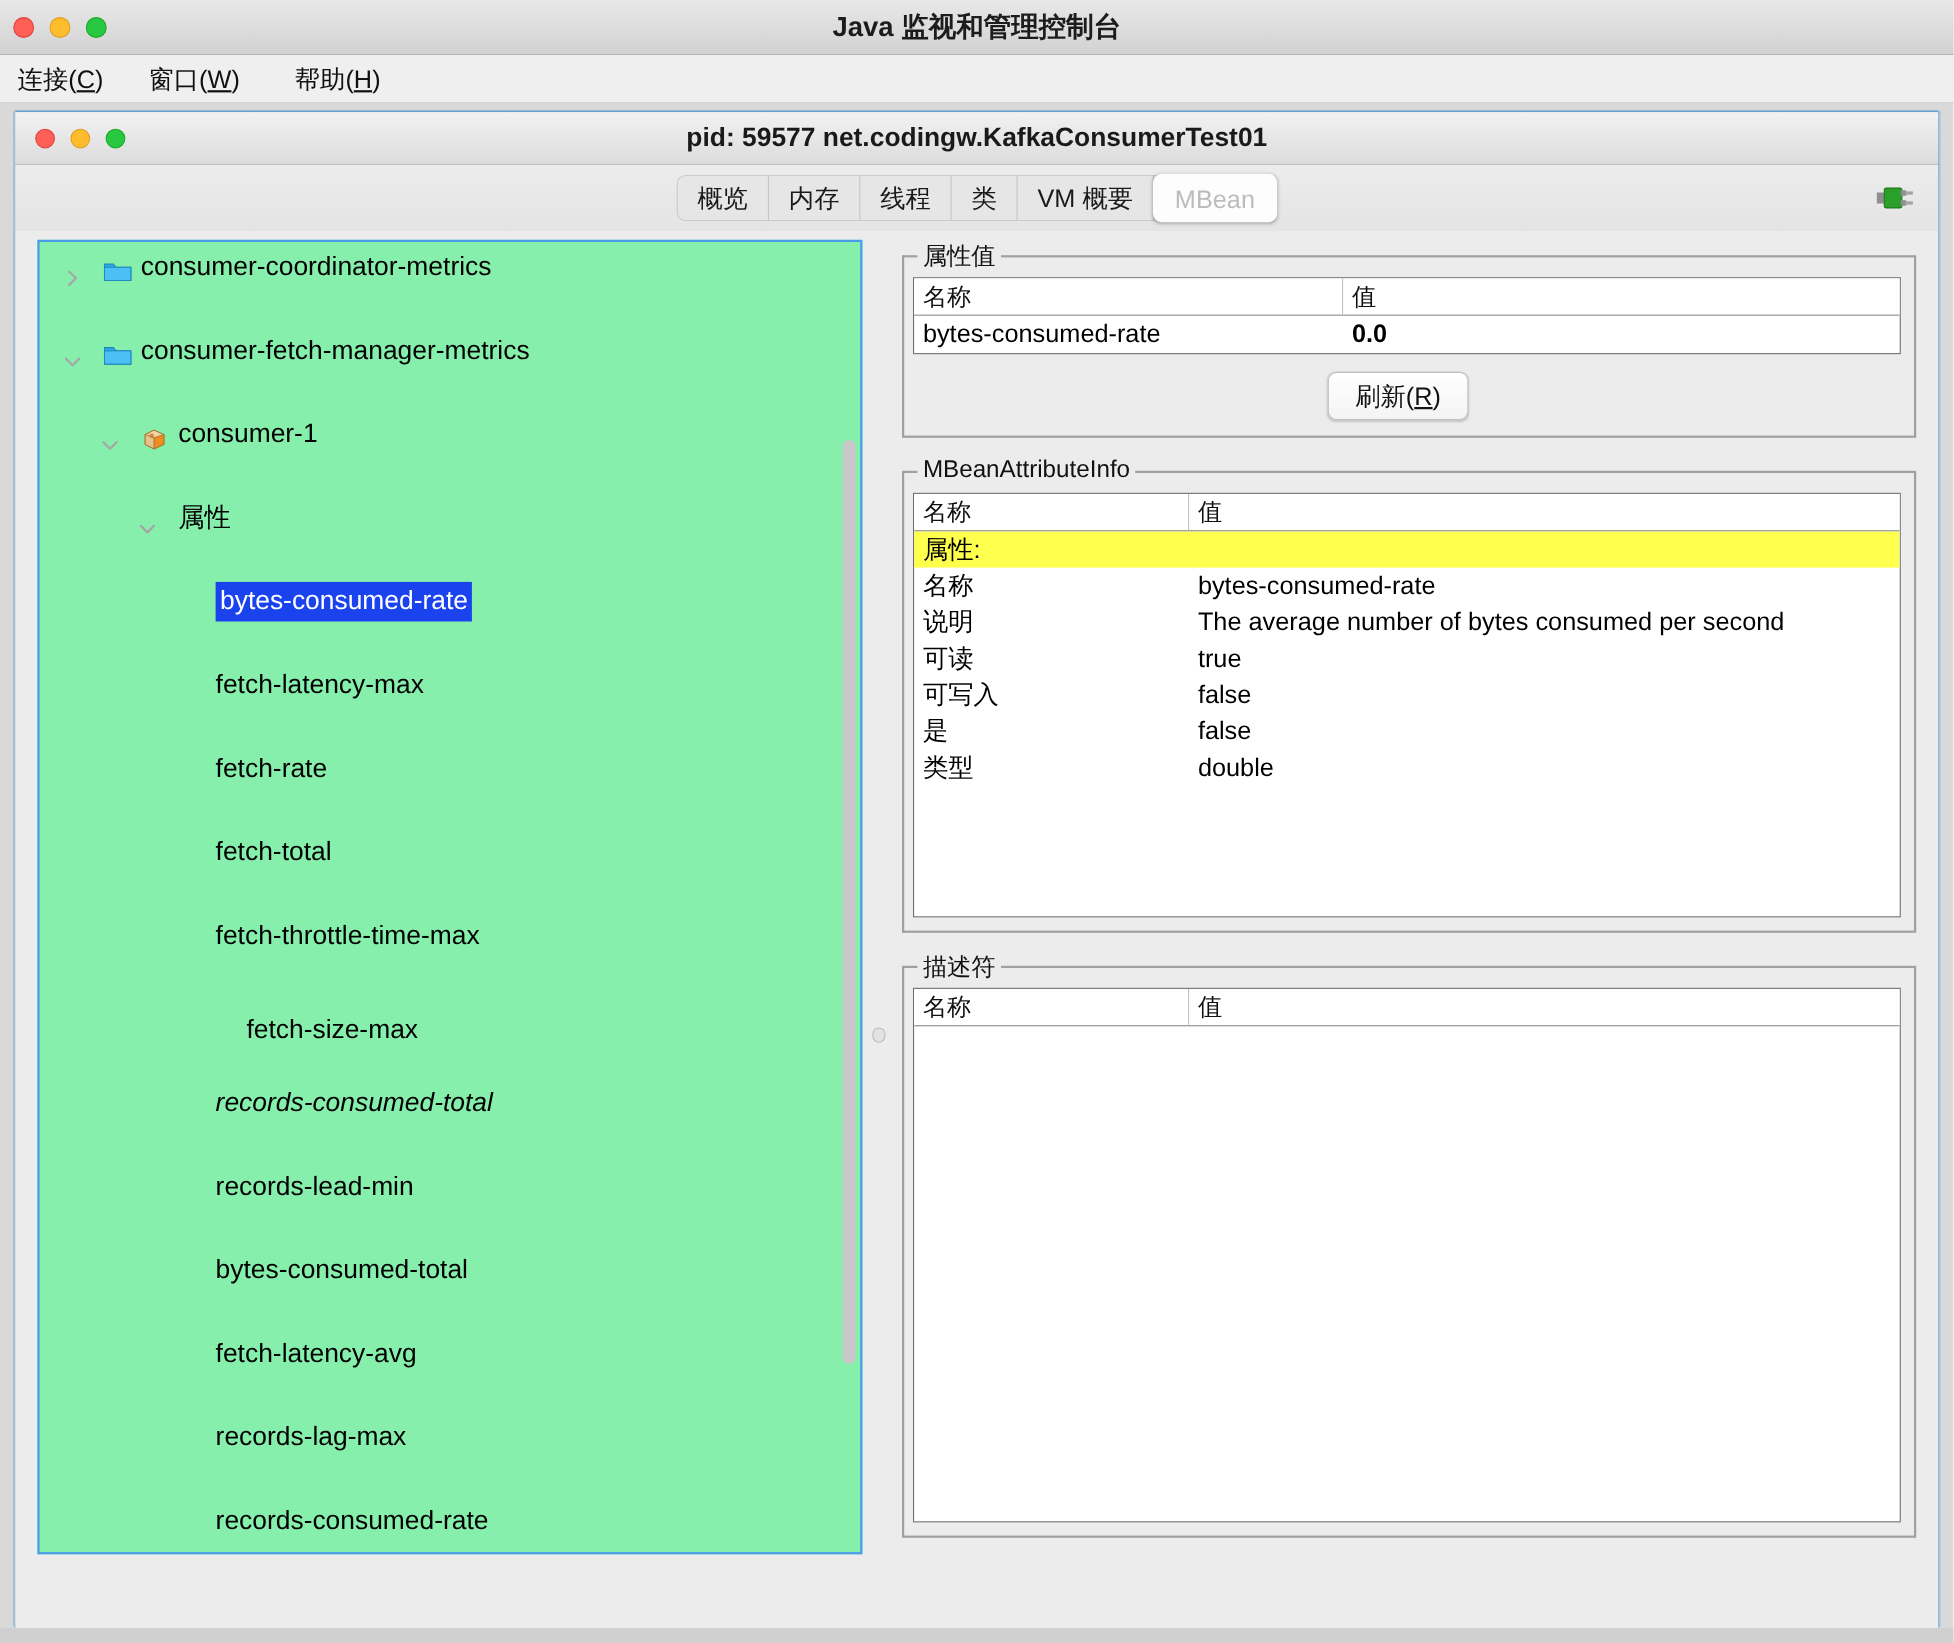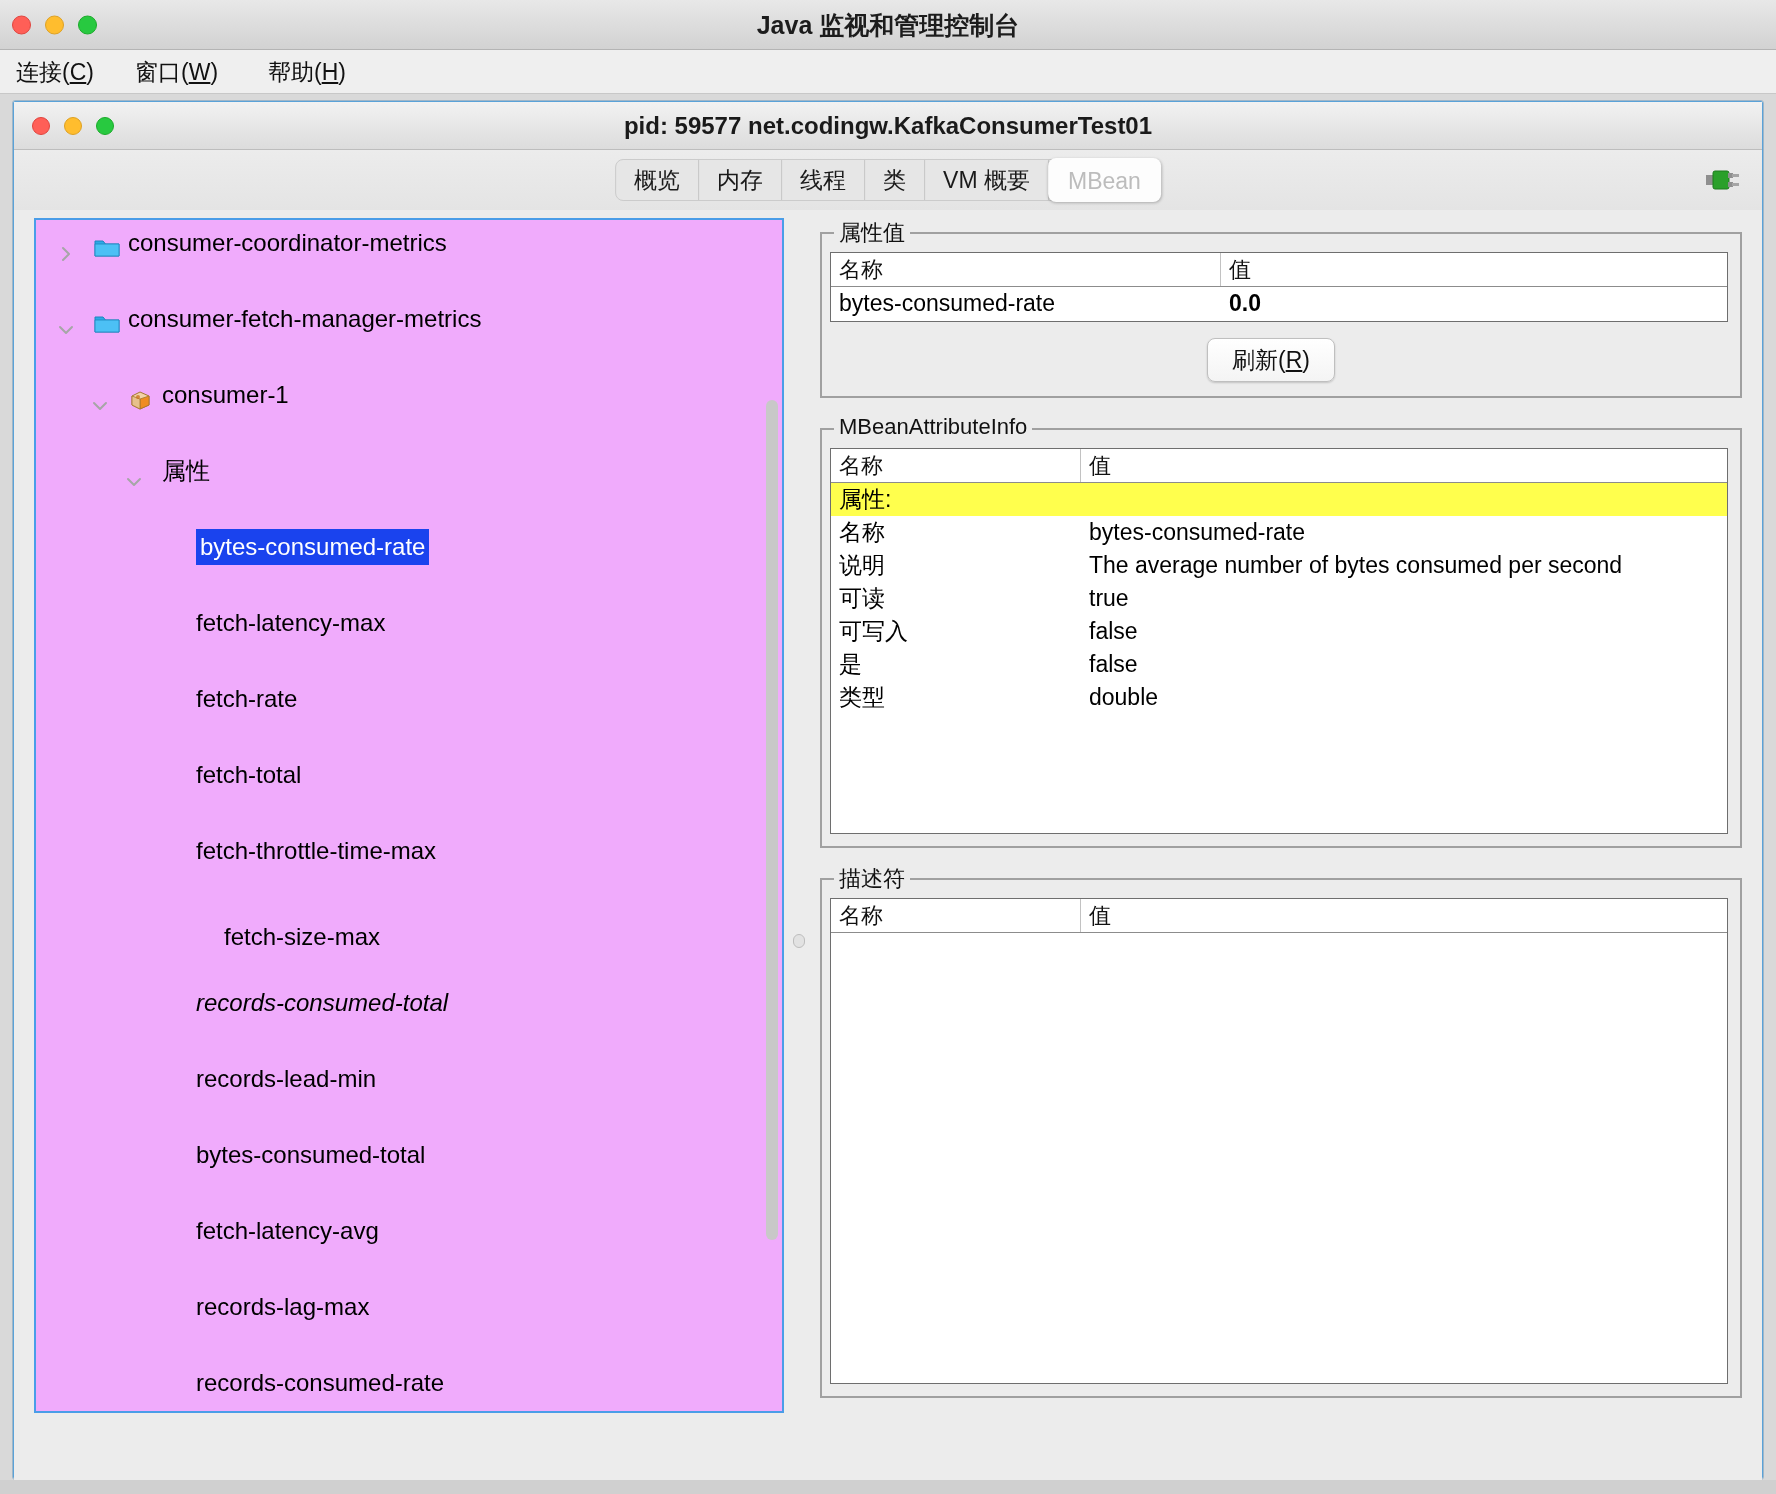--- a/index.html
+++ b/index.html
@@ -111,21 +111,21 @@
   .content {
     position: absolute; left: 1px; top: 109px;
     width: 1748px; height: 1270px;
     background: #ececec;
   }
 
   
   .tree-panel {
     position: absolute; left: 20px; top: 8px;
     width: 750px; height: 1195px;
-    background: #f0abfc;
+    background: #86efac;
     border: 2px solid #4a9de8;
     overflow: hidden;
   }
   .tree-inner {
     position: absolute; left: 0; top: 0; width: 750px; height: 1192px;
   }
   .tree-row {
     position: relative; height: 38px; line-height: 38px;
     font-size: 24px; color: #000; white-space: nowrap;
     cursor: default;

